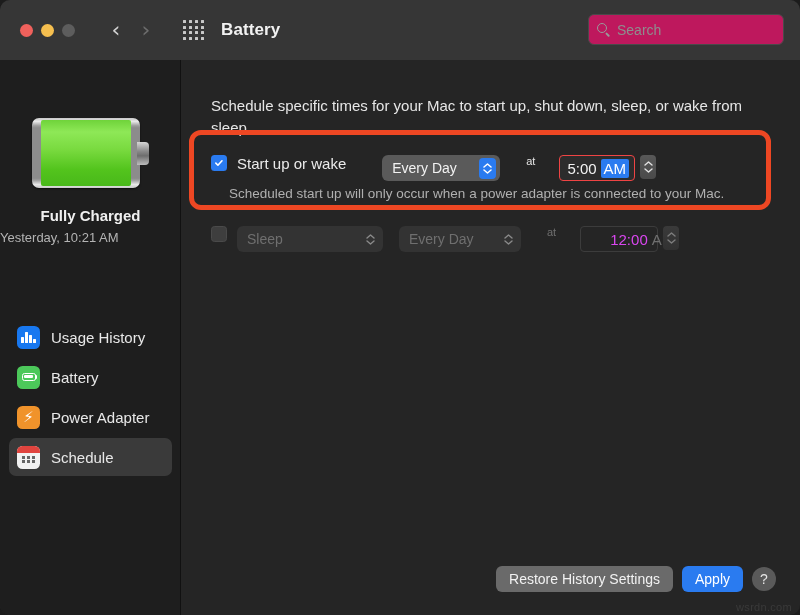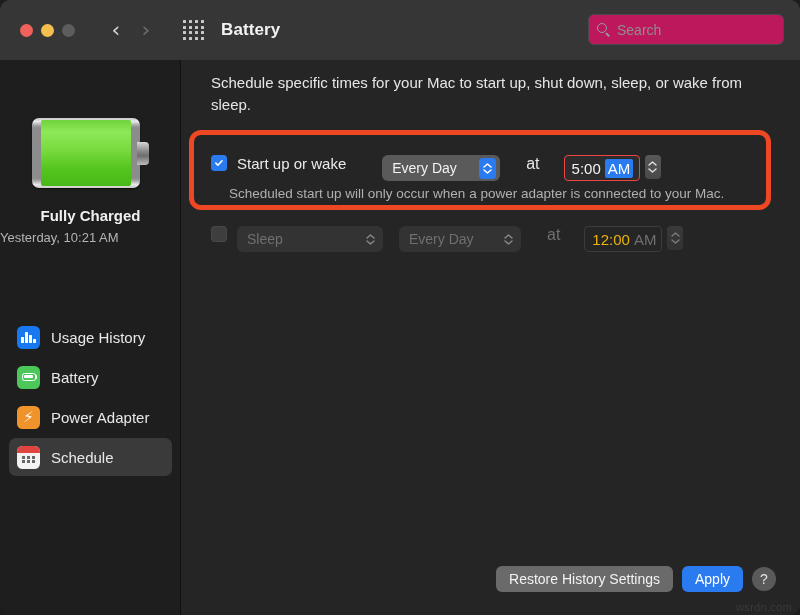--- a/index.html
+++ b/index.html
@@ -176,21 +176,21 @@
     position: absolute; left: 4.5px; top: 10px;
     width: 14px; display: grid;
     grid-template-columns: repeat(3, 1fr); gap: 1.5px;
   }
   .ic-sched .dots i { width: 3px; height: 3px; background: #666; display: block; }
 
   
   .main { position: absolute; top: 60px; left: 181px; width: 619px; height: 555px; }
 
   .intro {
-    position: absolute; left: 30px; top: 12px;
+    position: absolute; left: 30px; top: 35px;
     width: 556px;
     color: #e6e6e6; font-size: 15px; line-height: 1.47;
   }
 
   .highlight {
     position: absolute; left: 8px; top: 70px;
     width: 582px; height: 80px;
     border: 5px solid #ee4723;
     border-radius: 12px;
   }
@@ -227,33 +227,33 @@
     width: 17px; height: 21px; border-radius: 4px;
     background: #2a7bf0;
     margin-left: auto;
     display: flex; flex-direction: column;
     align-items: center; justify-content: center;
     gap: 1px;
   }
   .popup.dim .stepper { background: transparent; }
   .arrowg { display: block; }
 
-  .at { color: #e6e6e6; font-size: 16px; }
+  .at { color: #e6e6e6; font-size: 11px; }
   .at.dim { color: #6f6f6f; }
 
   .timefield {
     height: 26px; border-radius: 4px;
     background: #2c2c2c;
     border: 1px solid #ef4444;
     display: flex; align-items: center;
     padding: 0 7px;
   }
   .timefield.dim { background: transparent; border-color: #3c3c3c; }
   .timeval { color: #f2f2f2; font-size: 15px; }
-  .timefield.dim .timeval { color: #eab308; }
+  .timefield.dim .timeval { color: #d946ef; margin-left: 22px; }
   .ampm {
     color: #ffffff; font-size: 15px;
     background: #2a7bf0; border-radius: 2px;
     padding: 1px 3px; margin-left: 4px;
   }
   .timefield.dim .ampm { background: transparent; color: #6f6f6f; margin-left: 4px; padding: 1px 0; }
 
   .vstep {
     width: 16px; height: 24px; border-radius: 4px;
     background: linear-gradient(to bottom, #585858, #4a4a4a);

